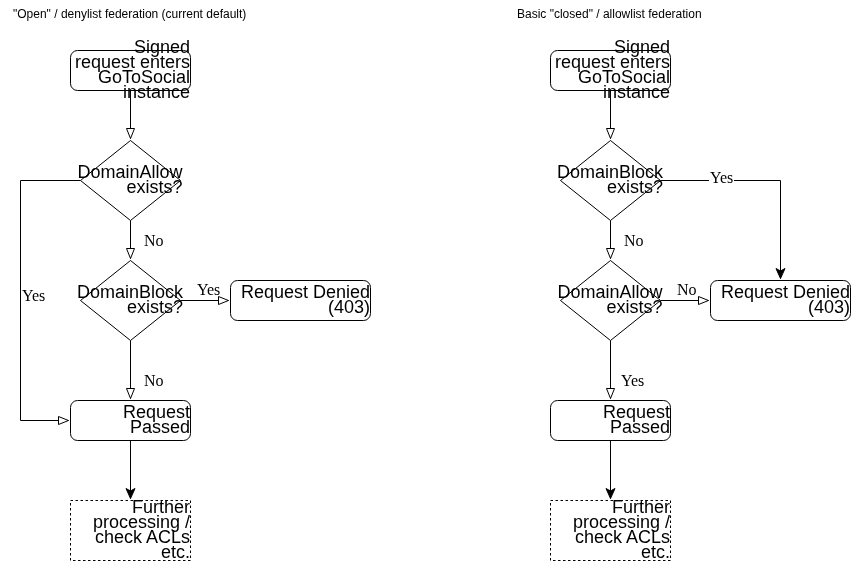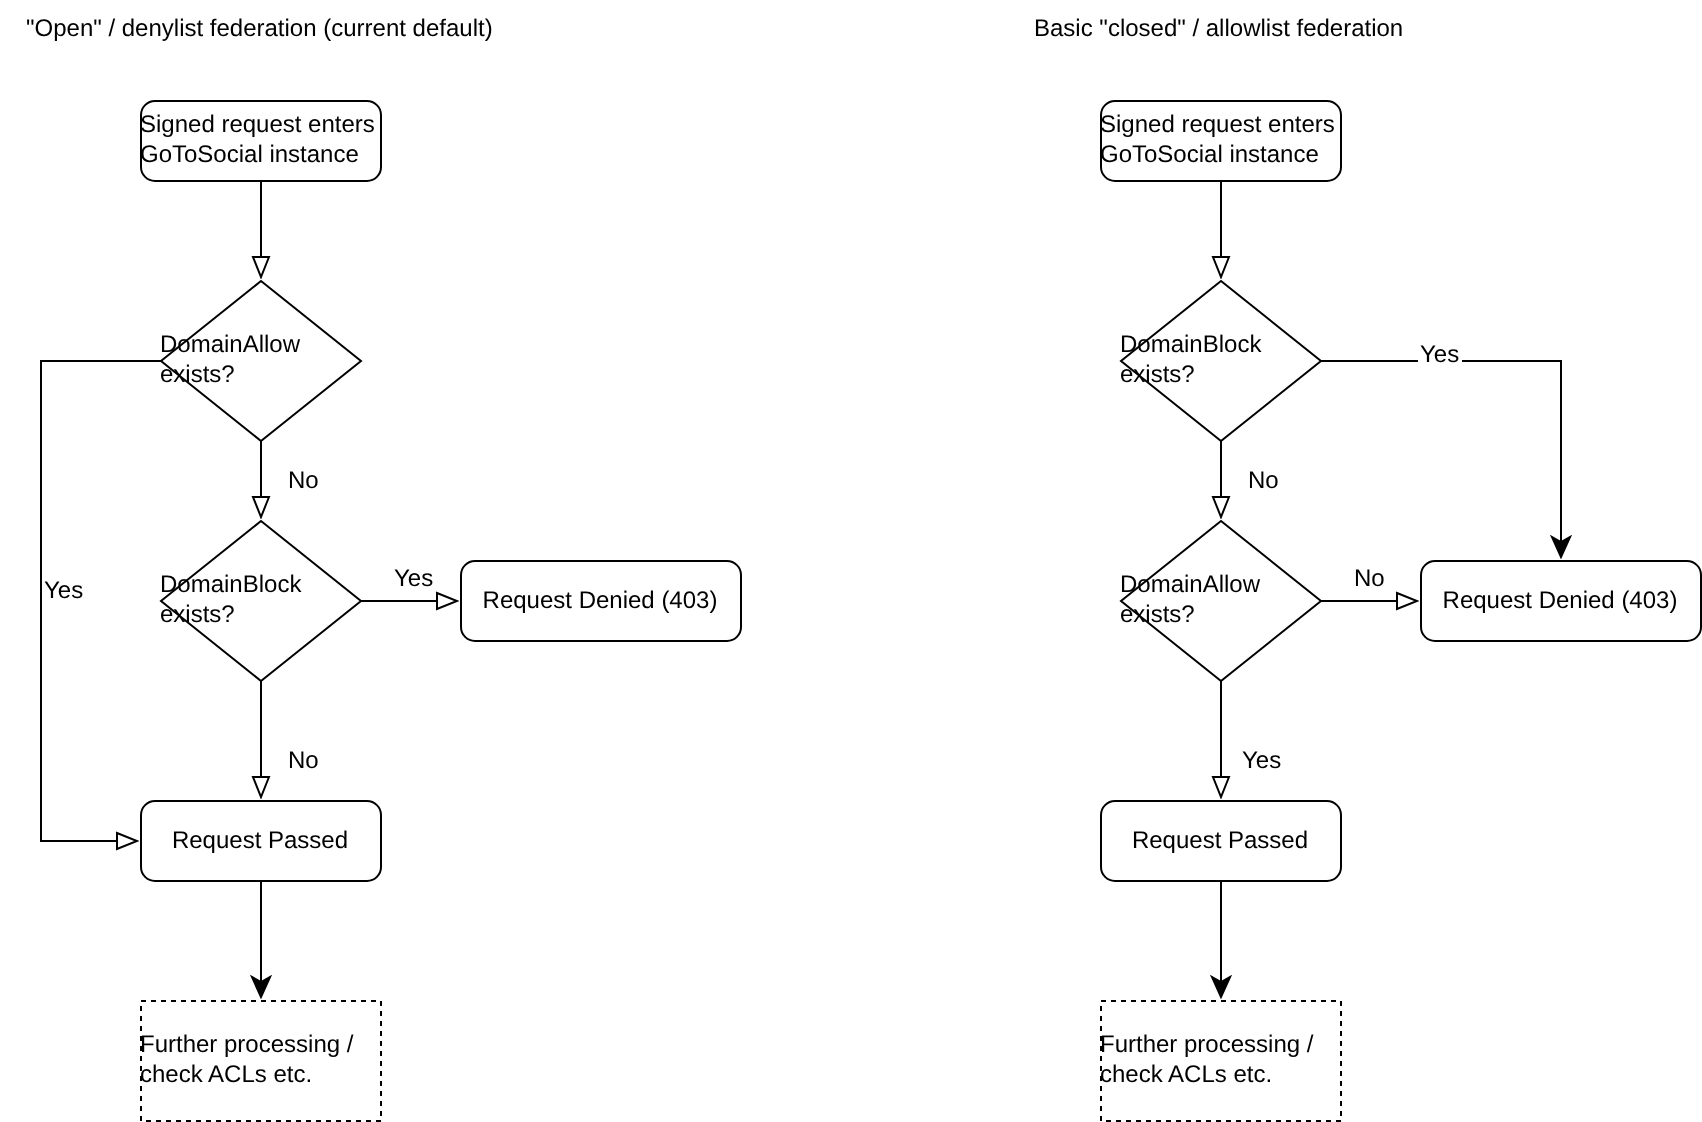--- a/index.html
+++ b/index.html
@@ -17,31 +17,32 @@
     position: absolute;
     font-size: 12px;
     line-height: 15px;
     white-space: nowrap;
   }
   .nodetext {
     position: absolute;
     display: flex;
     align-items: center;
     justify-content: center;
-    text-align: left;
-    font-size: 12px;
+    text-align: right;
+    font-size: 18px;
     line-height: 15px;
   }
   .edge-label {
     position: absolute;
-    font-size: 12px;
+    font-size: 16px;
     line-height: 13px;
     background: #ffffff;
     padding: 0 1px;
     white-space: nowrap;
+    font-family: Liberation Serif, serif;
   }
 </style>
 </head>
 <body>
 
 <div class="canvas">
 
   <svg class="layer" width="851" height="561" viewBox="0 0 851 561">
     <defs>
       <marker id="arrow-open" viewBox="0 0 12 12" refX="11" refY="6" markerWidth="12" markerHeight="12" orient="auto" markerUnits="userSpaceOnUse">

